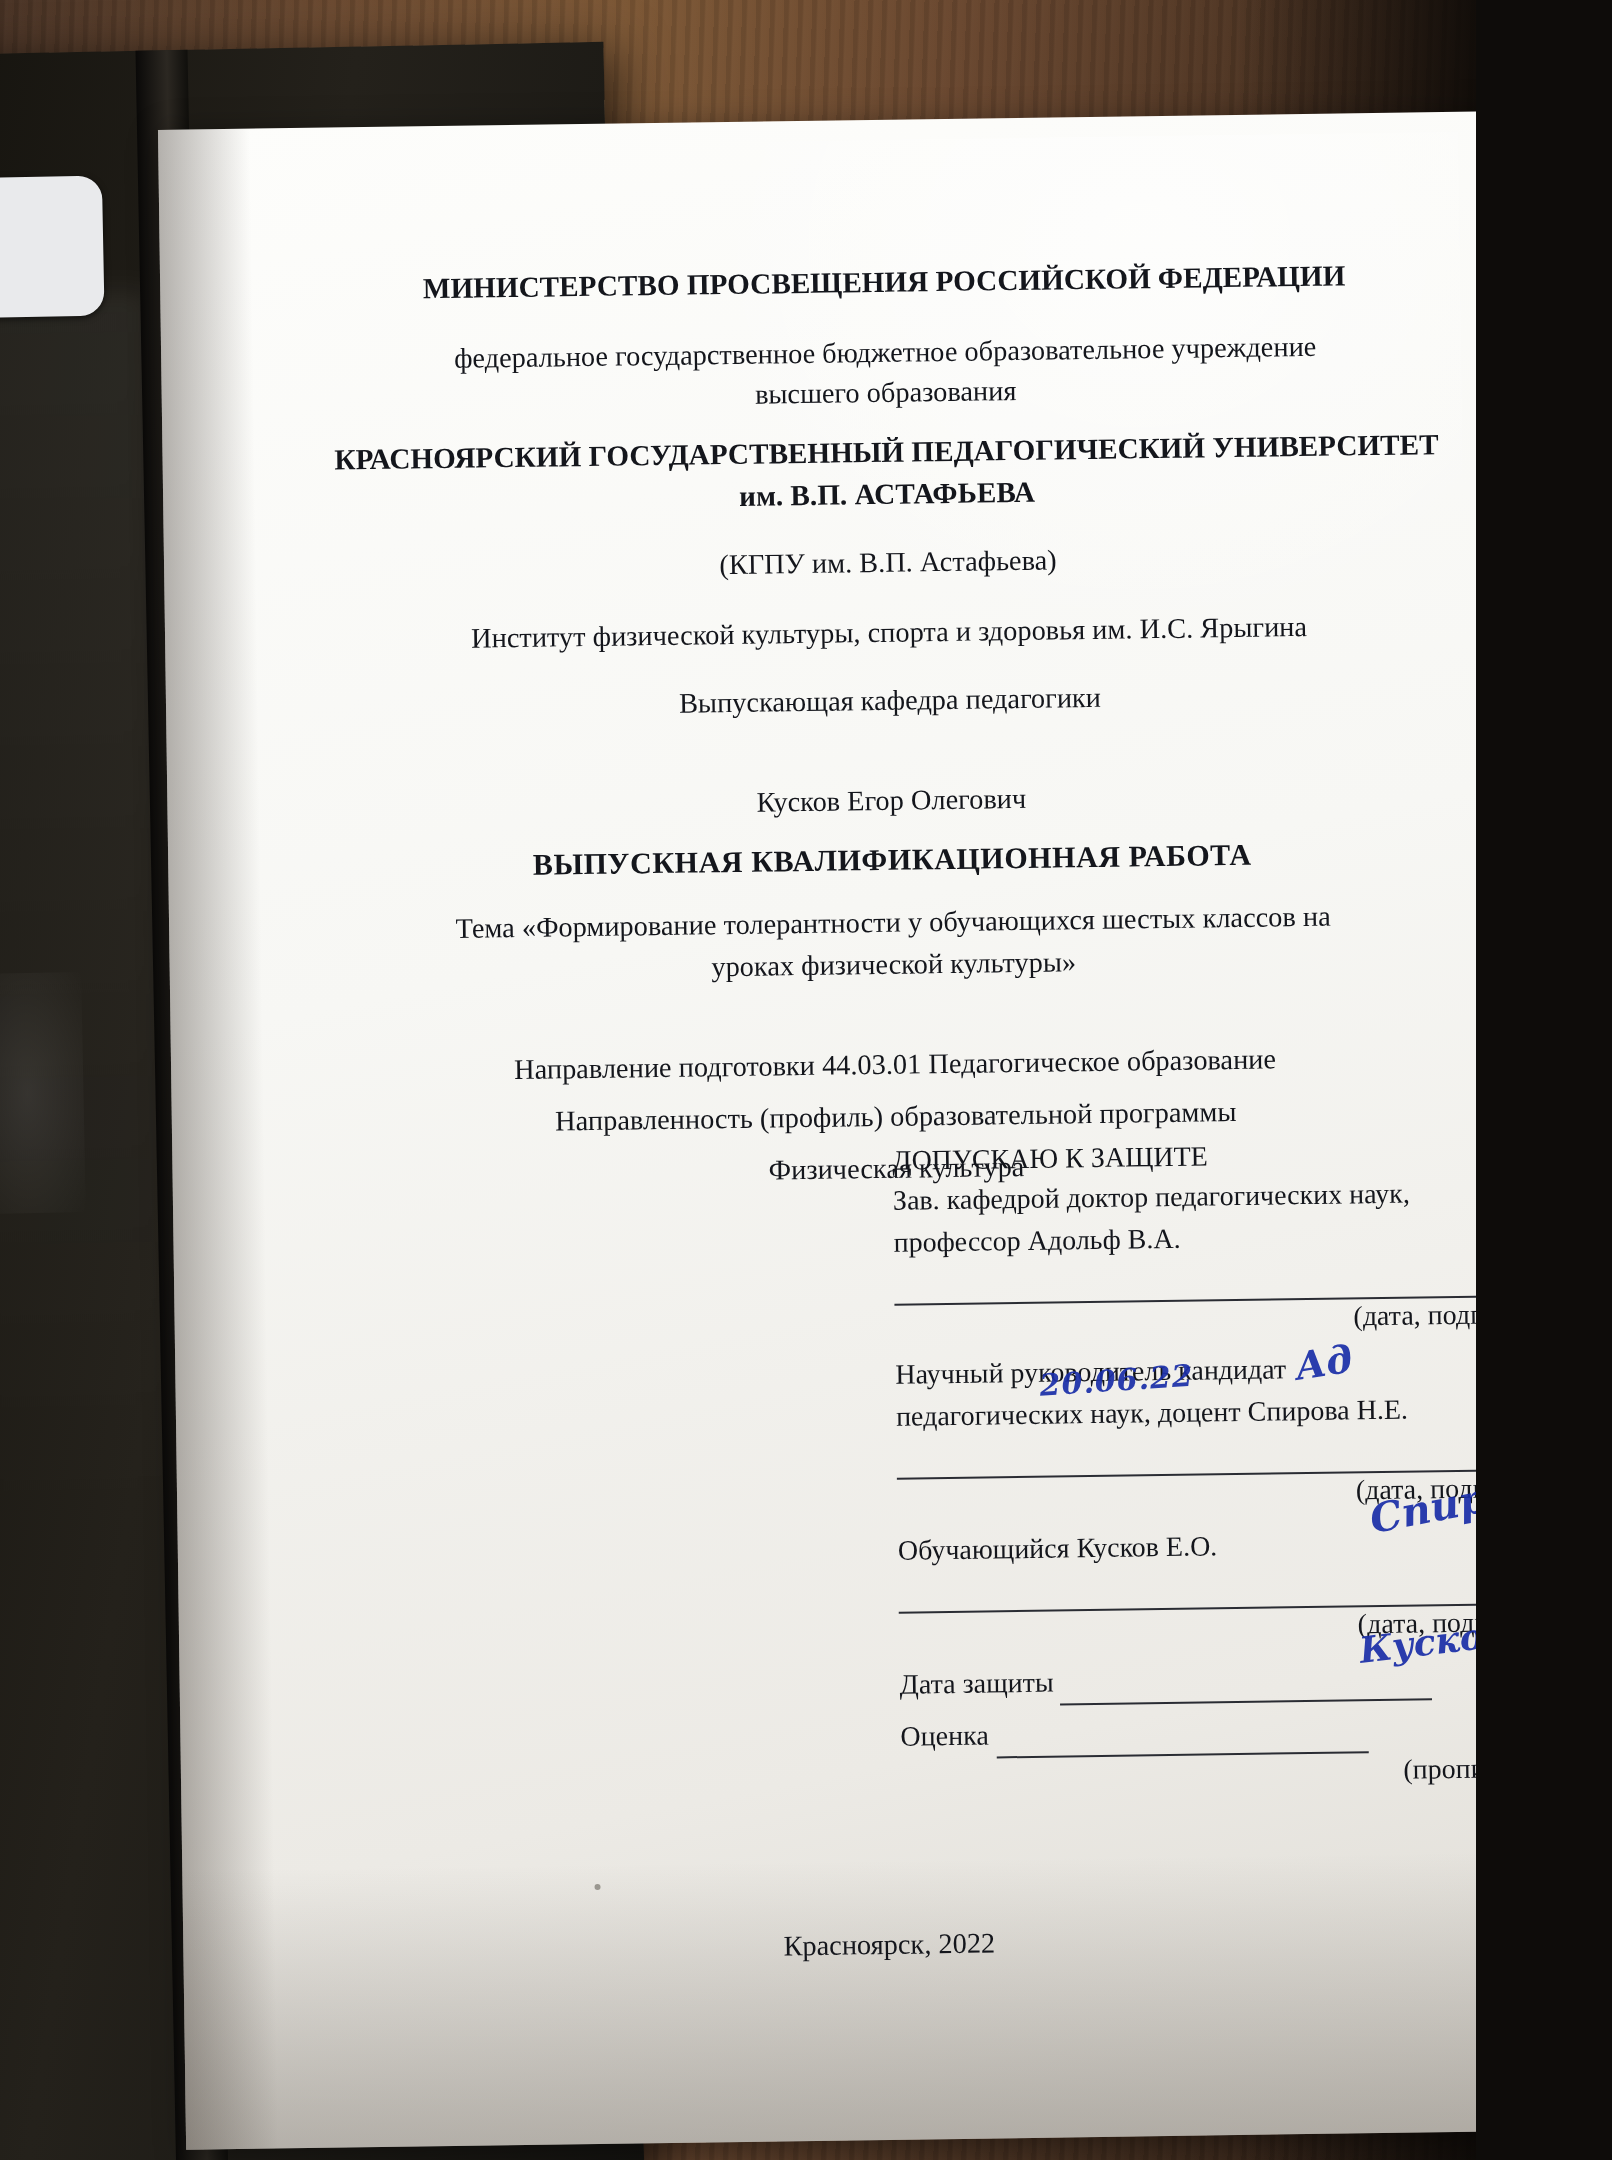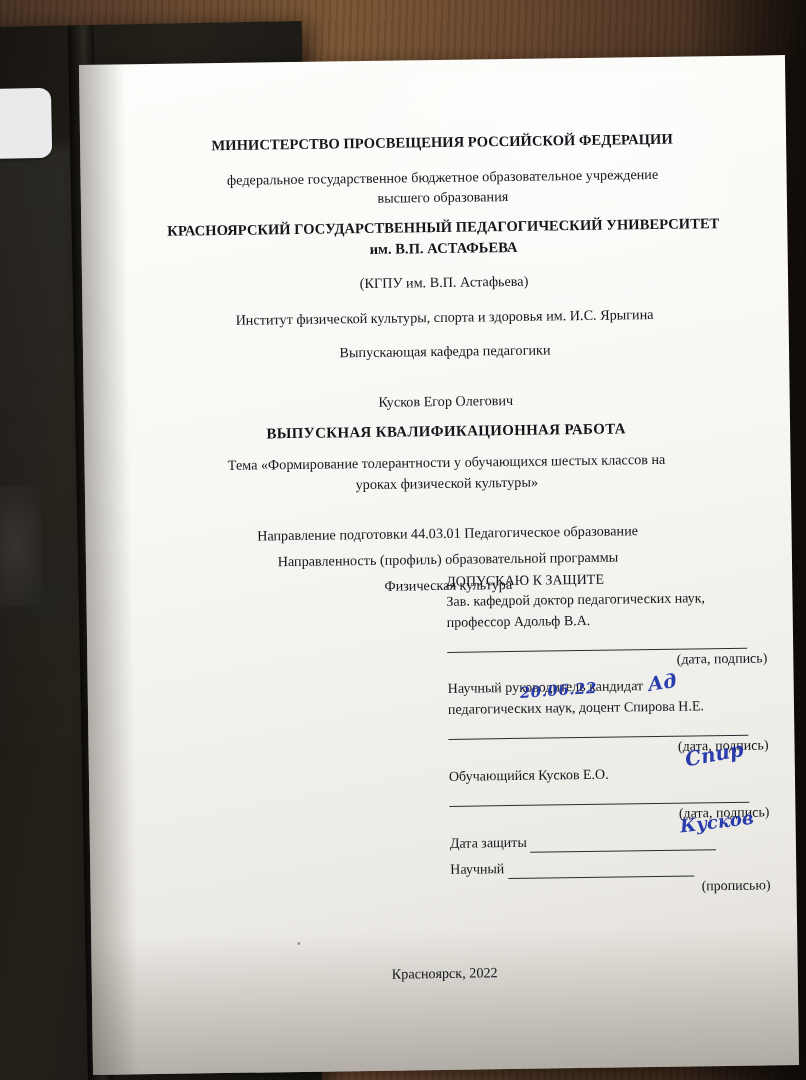--- a/index.html
+++ b/index.html
@@ -8,21 +8,21 @@
     background: #0e0c0a;
   }
   body {
     width: 806px;
     height: 1080px;
     overflow: hidden;
     font-family: "Liberation Serif", serif;
   }
   #scene {
     position: relative;
-    width: 806px;
+    width: 738px;
     height: 1080px;
     overflow: hidden;
     background: #ec4899;
   }
 
   
   .desk {
     position: absolute;
     inset: 0;
     background:
@@ -280,21 +280,21 @@
       <p class="ln gap-6">Научный руководитель кандидат</p>
       <p class="ln">педагогических наук, доцент Спирова Н.Е.</p>
       <p class="ln"><span class="rule rule-w3"></span></p>
       <p class="ln sig-line-right">(дата, подпись)</p>
 
       <p class="ln gap-6">Обучающийся Кусков Е.О.</p>
       <p class="ln"><span class="rule rule-w3"></span></p>
       <p class="ln sig-line-right">(дата, подпись)</p>
 
       <p class="ln gap-6"><span>Дата защиты</span> <span class="rule rule-w1"></span></p>
-      <p class="ln gap-6"><span>Научный</span> <span class="rule rule-w4"></span></p>
+      <p class="ln gap-6"><span>Оценка</span> <span class="rule rule-w4"></span></p>
       <p class="ln sig-line-right">(прописью)</p>
     </div>
 
     <div class="hw hw-date">20.06.22</div>
     <div class="hw hw-sign1">Ад</div>
     <div class="hw hw-sign2">Спир</div>
     <div class="hw hw-sign3">Кусков</div>
 
     <div class="footer-city">Красноярск, 2022</div>
   </div>

